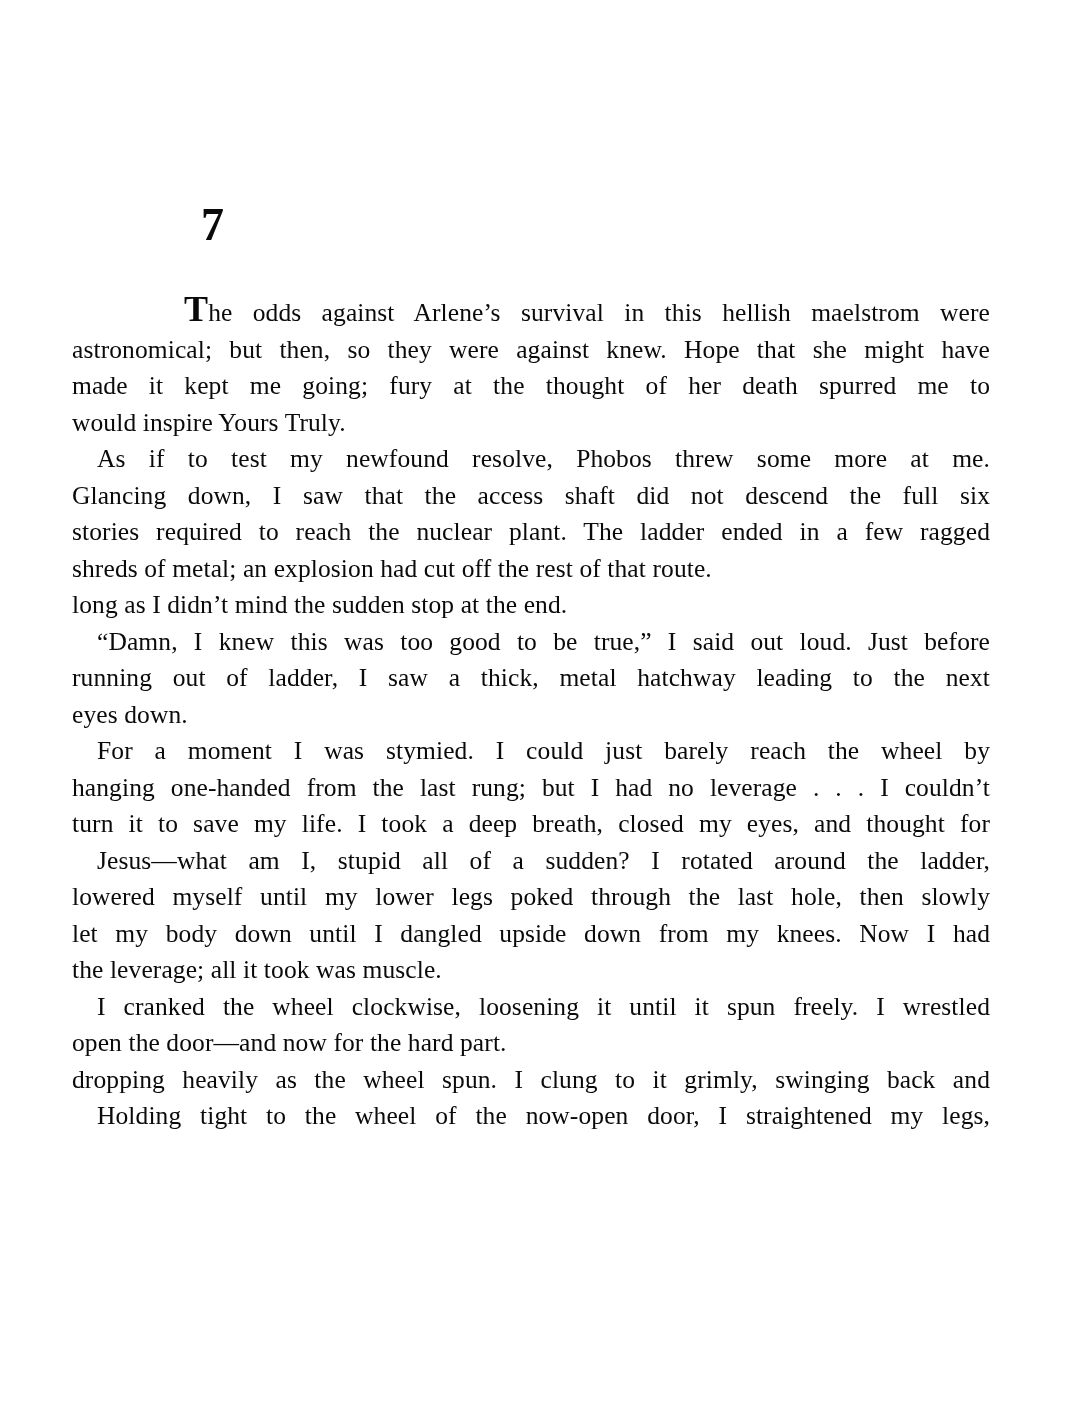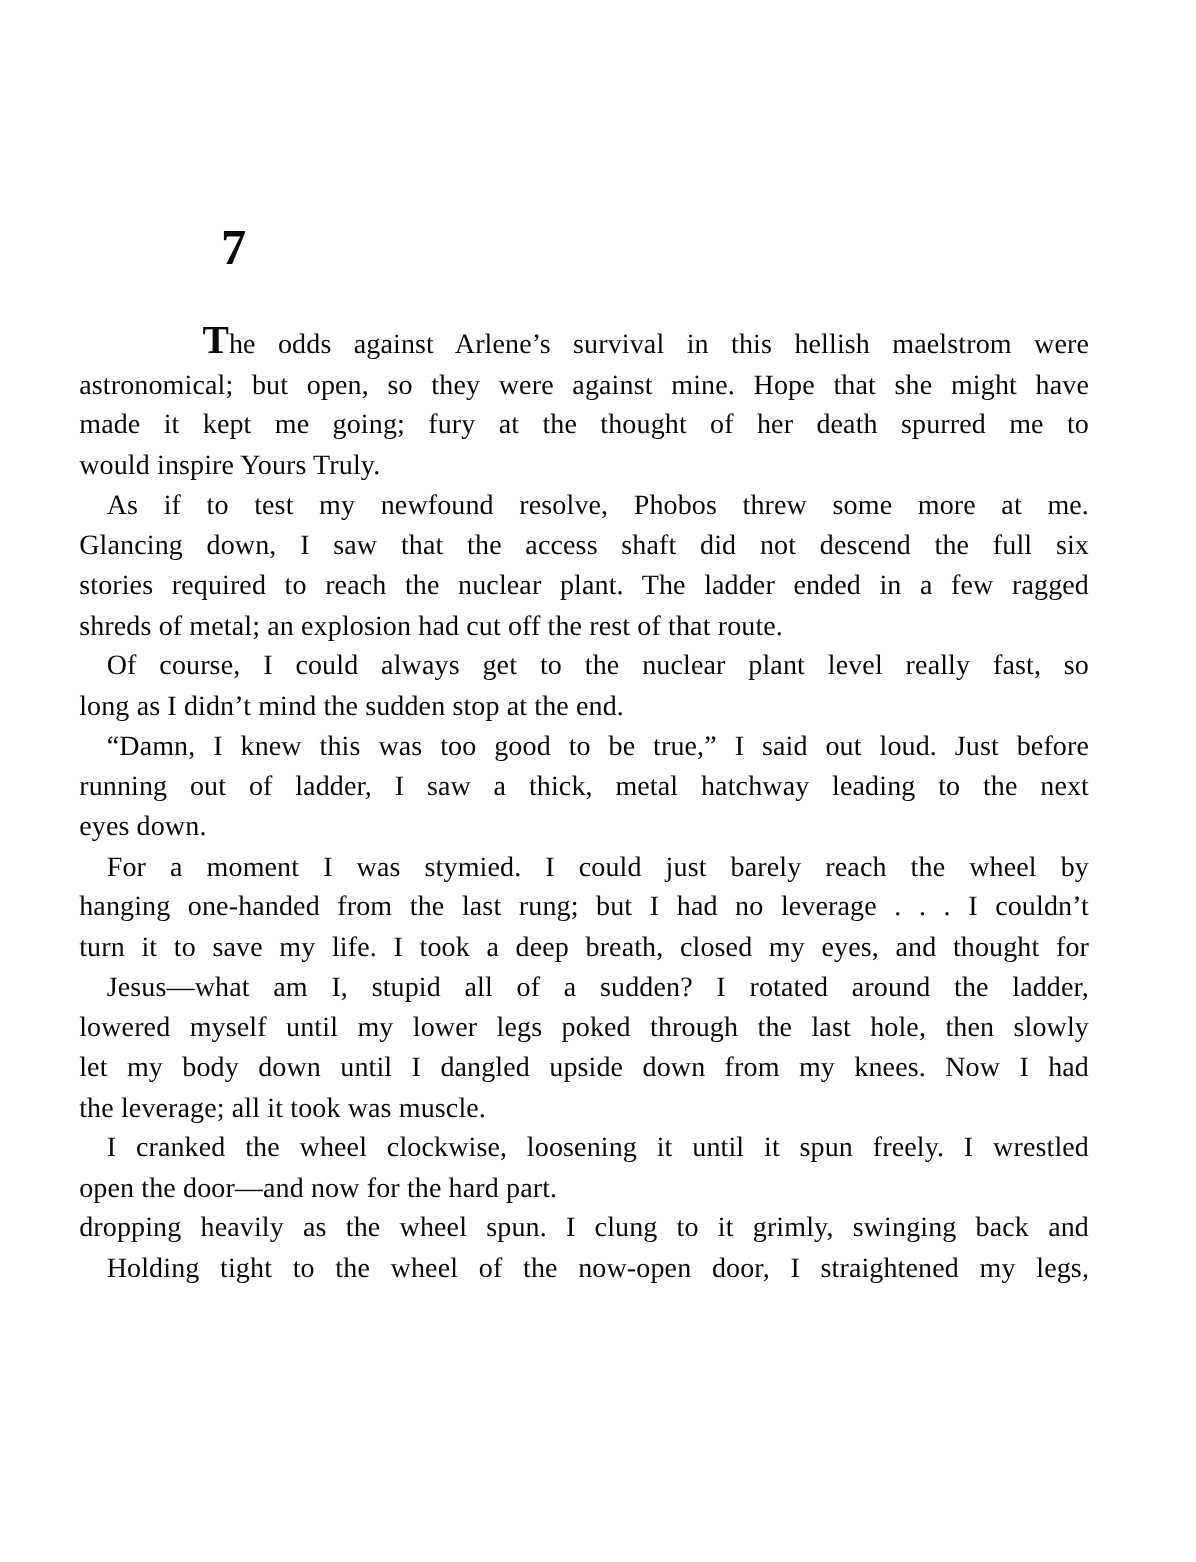--- a/index.html
+++ b/index.html
@@ -61,32 +61,31 @@
   }
 </style>
 </head>
 <body>
 
 <div class="page">
   <div class="chapter-number">7</div>
   <div class="page-text">
       <div class="paragraph">
         <div class="line first opener"><span class="leadcap">T</span><span>he odds against Arlene’s survival in this hellish maelstrom were</span></div>
-        <div class="line"><span>astronomical; but open, so they were against mine. Hope that she might have</span></div>
+        <div class="line"><span>astronomical; but then, so they were against knew. Hope that she might have</span></div>
         <div class="line"><span>made it kept me going; fury at the thought of her death spurred me to</span></div>
         <div class="line para-end"><span>would inspire Yours Truly.</span></div>
       </div>
       <div class="paragraph">
         <div class="line first normal-indent"><span>As if to test my newfound resolve, Phobos threw some more at me.</span></div>
         <div class="line"><span>Glancing down, I saw that the access shaft did not descend the full six</span></div>
         <div class="line"><span>stories required to reach the nuclear plant. The ladder ended in a few ragged</span></div>
         <div class="line para-end"><span>shreds of metal; an explosion had cut off the rest of that route.</span></div>
       </div>
       <div class="paragraph">
-        <div class="line first normal-indent"><span>Of course, I could always get to the nuclear plant level really fast, so</span></div>
         <div class="line para-end"><span>long as I didn’t mind the sudden stop at the end.</span></div>
       </div>
       <div class="paragraph">
         <div class="line first normal-indent"><span>“Damn, I knew this was too good to be true,” I said out loud. Just before</span></div>
         <div class="line"><span>running out of ladder, I saw a thick, metal hatchway leading to the next</span></div>
         <div class="line para-end"><span>eyes down.</span></div>
       </div>
       <div class="paragraph">
         <div class="line first normal-indent"><span>For a moment I was stymied. I could just barely reach the wheel by</span></div>
         <div class="line"><span>hanging one-handed from the last rung; but I had no leverage . . . I couldn’t</span></div>

